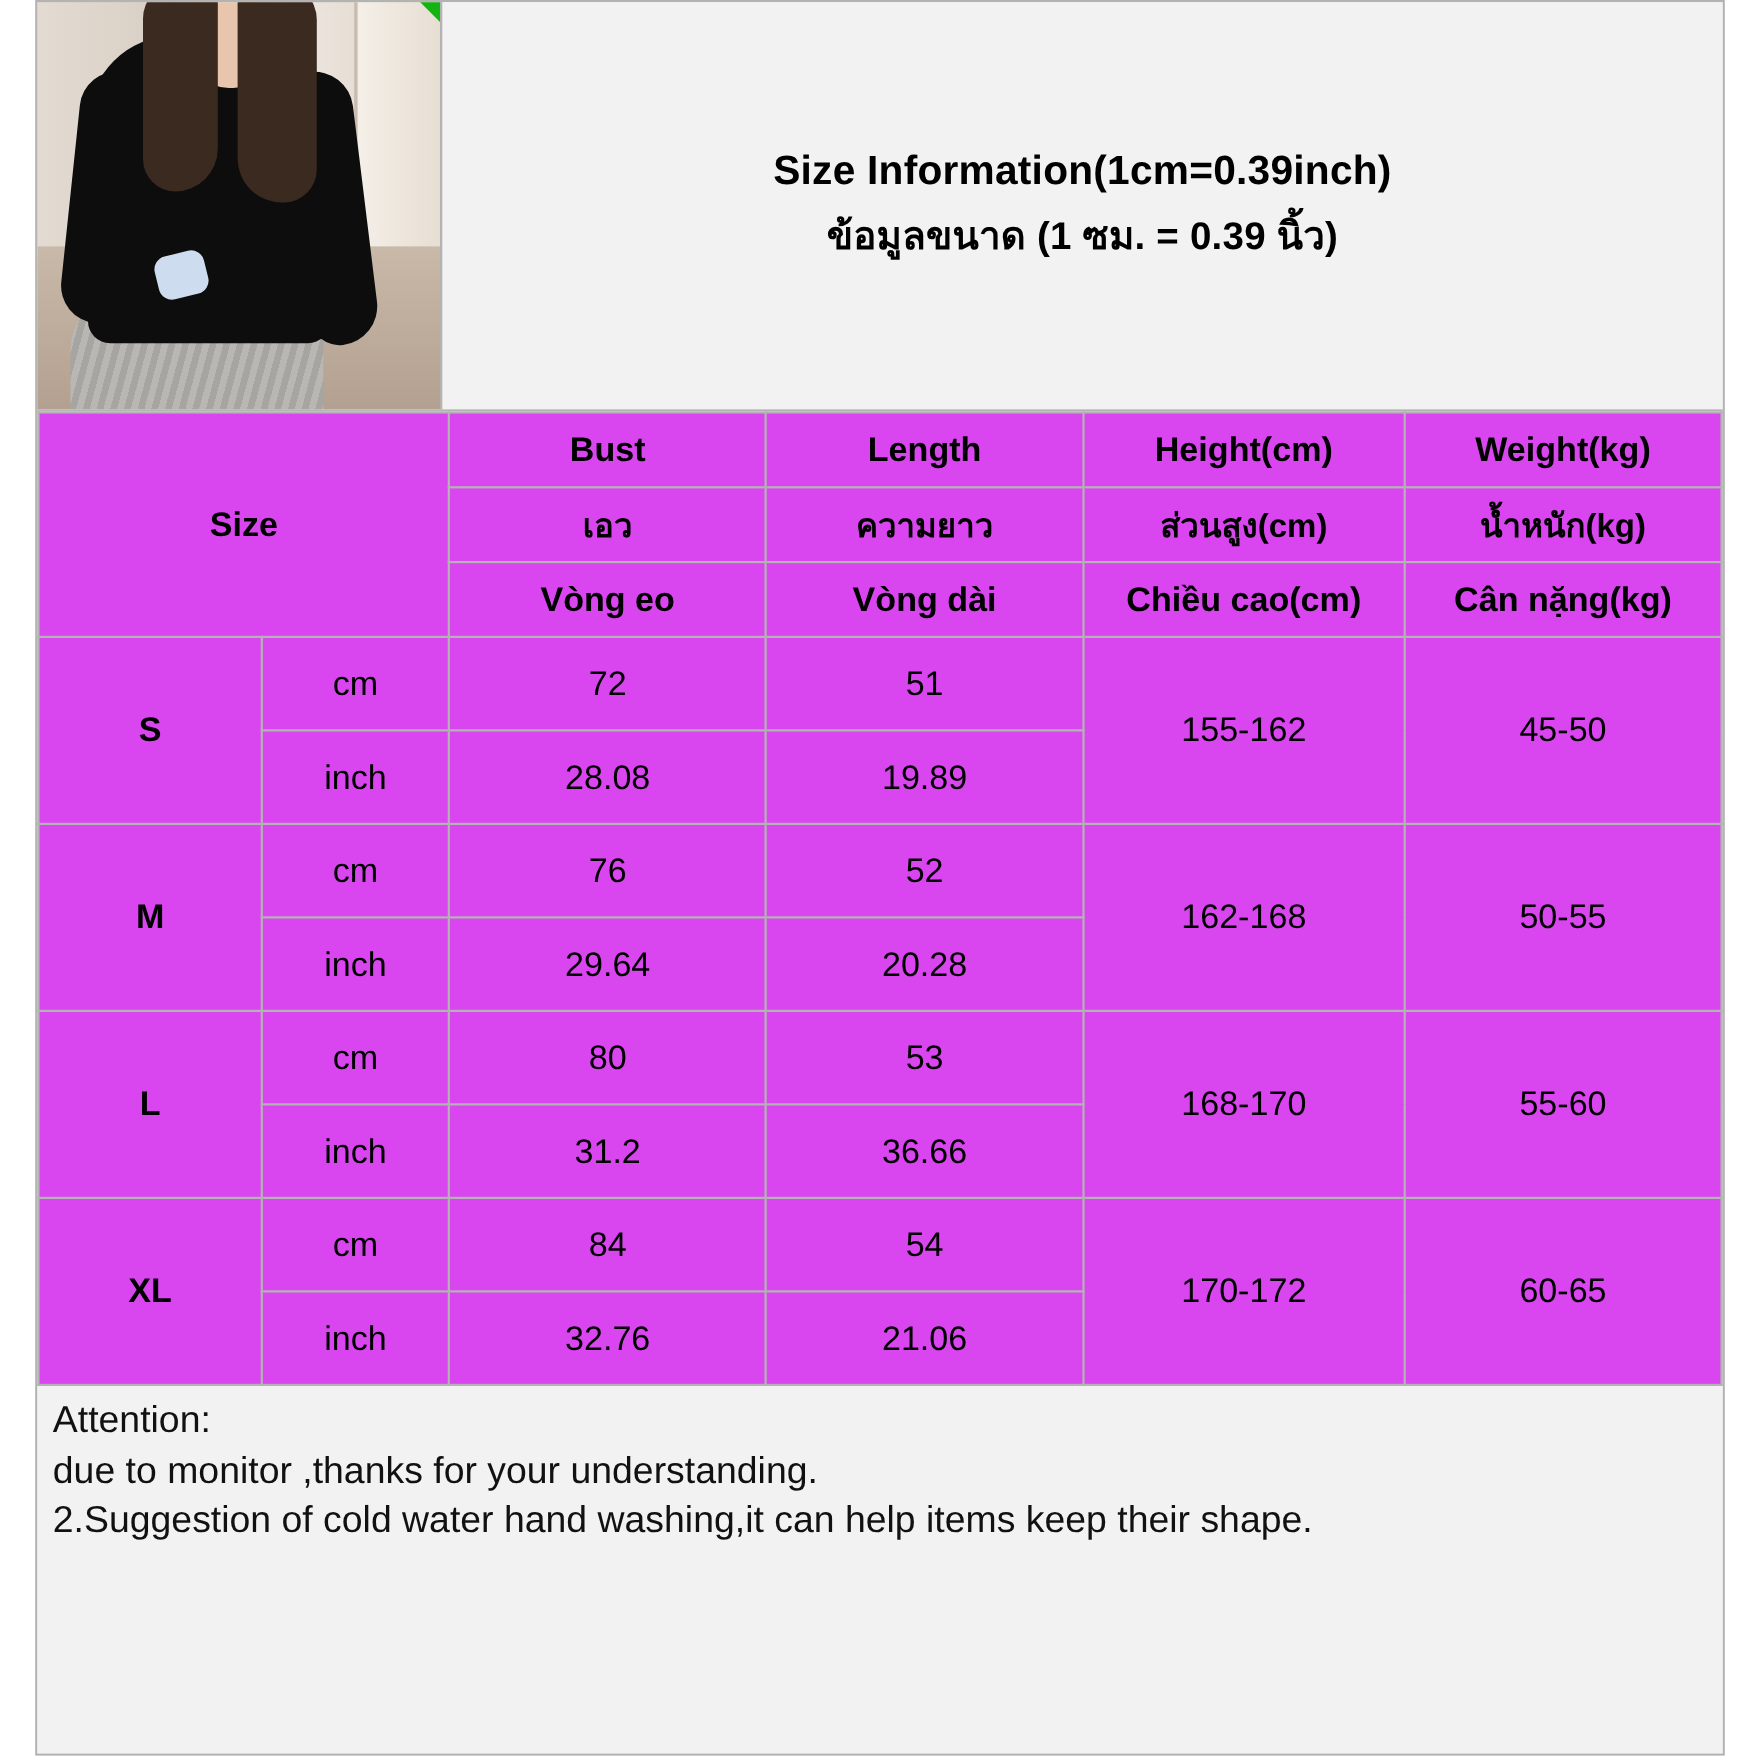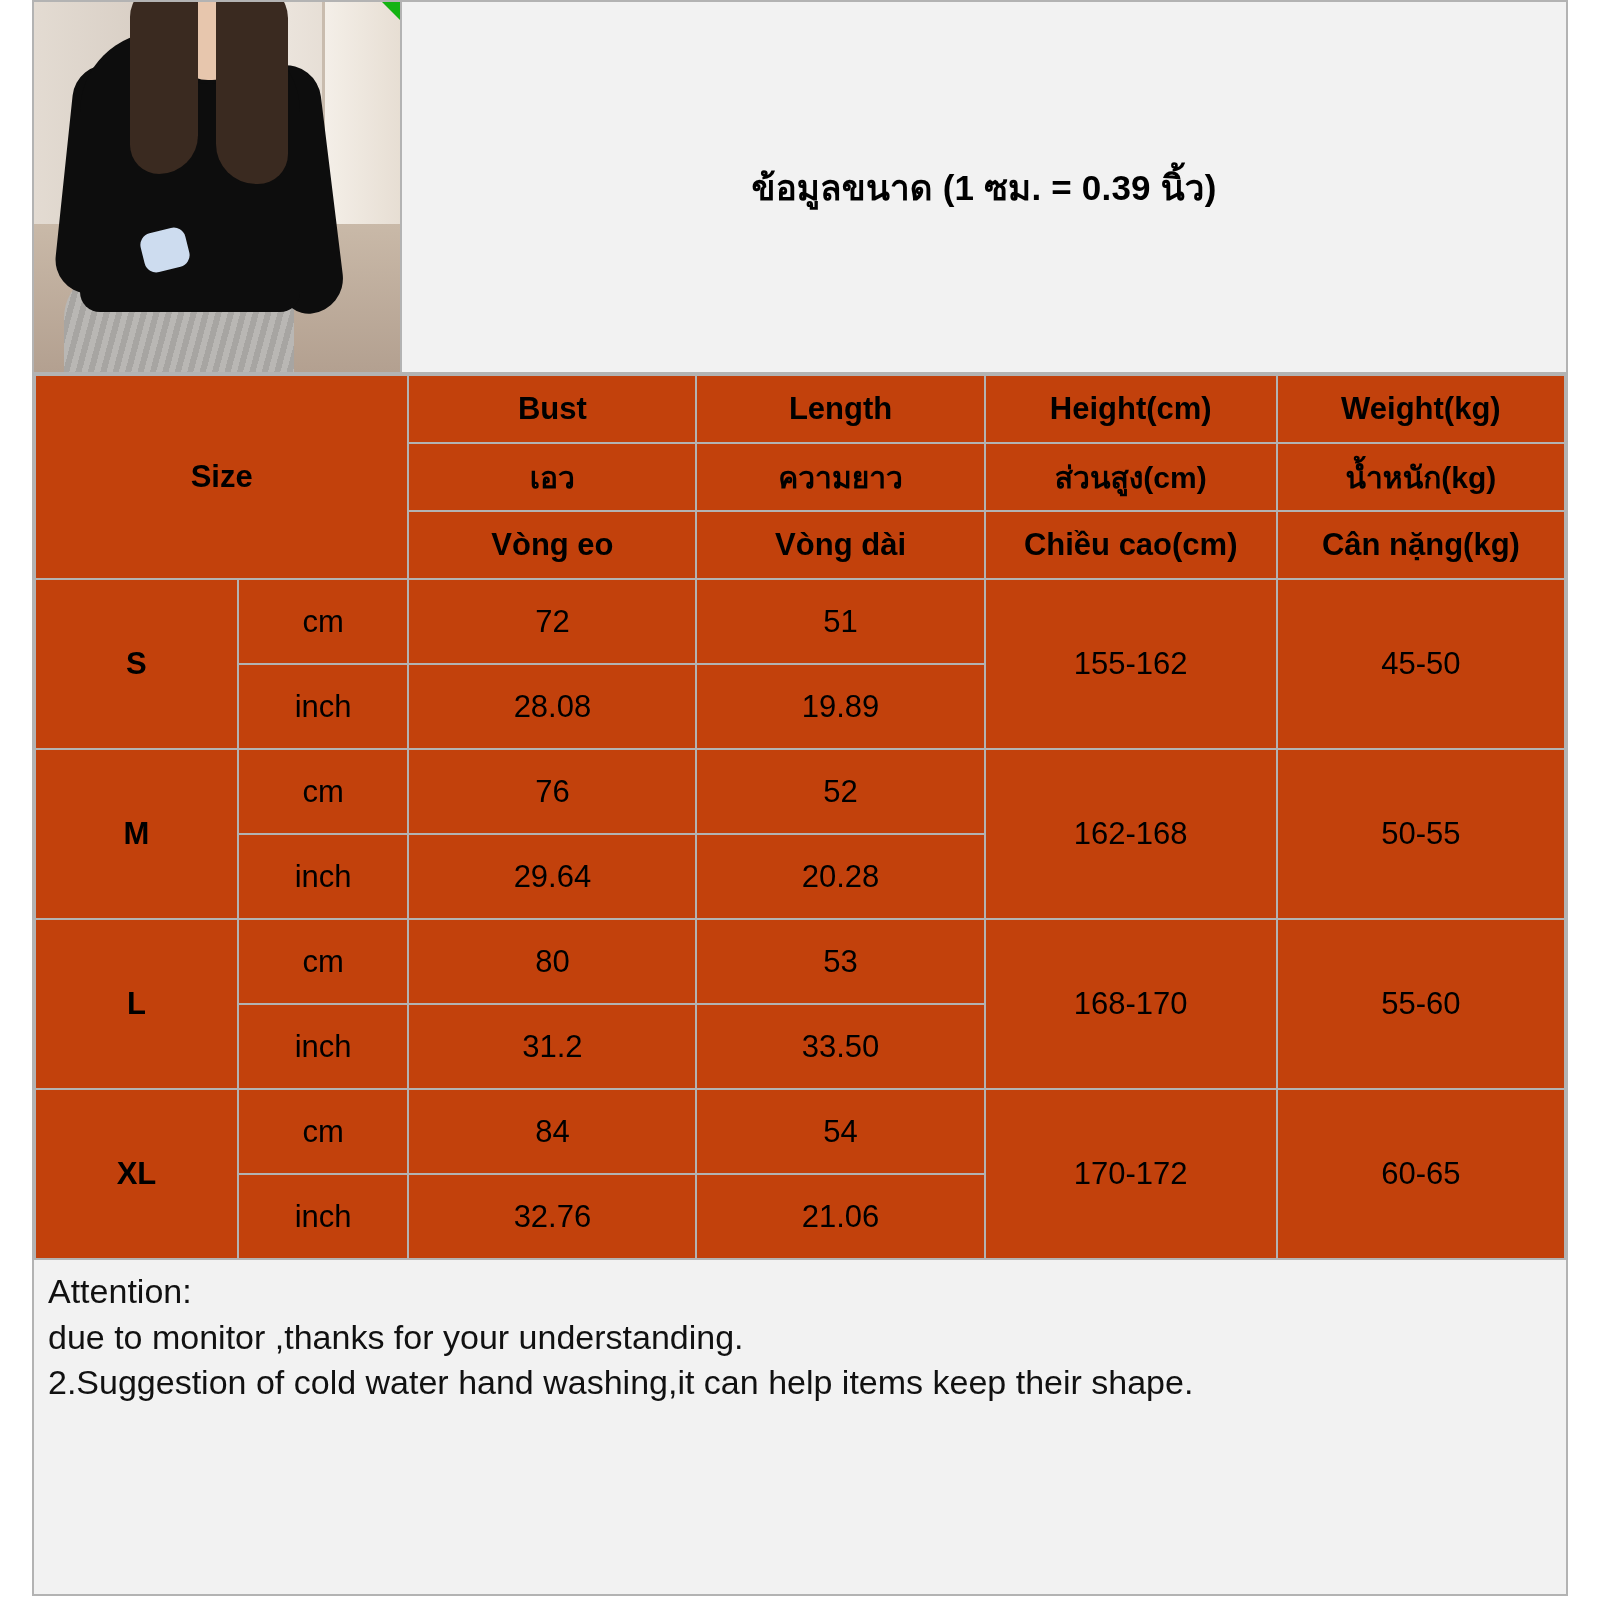--- a/index.html
+++ b/index.html
@@ -156,21 +156,21 @@
   table.size-table {
     border-collapse: collapse;
     table-layout: fixed;
     width: 100%;
   }
   table.size-table td {
     border: 2px solid #b3b3b3;
     text-align: center;
     vertical-align: middle;
     font-size: 31px;
-    background: #c2410c;
+    background: #d946ef;
     padding: 0;
   }
   .hdr {
     font-weight: bold;
     background: #e8e8e8;
     height: 66px;
   }
   .hdr.thai { font-size: 30px; }
   .size-word {
     font-size: 52px;
@@ -238,20 +238,21 @@
       <div class="photo-body"></div>
       <div class="photo-neck"></div>
       <div class="photo-collar"></div>
       <div class="photo-hair-l"></div>
       <div class="photo-hair-r"></div>
       <div class="photo-hand"></div>
       <div class="green-tag"></div>
     </div>
 
     <div class="title-cell">
+      <div class="title-line">Size Information(1cm=0.39inch)</div>
       <div class="title-line thai">ข้อมูลขนาด (1 ซม. = 0.39 นิ้ว)</div>
     </div>
   </div>
 
   <table class="size-table">
     <colgroup>
       <col class="c-size">
         <col class="c-unit">
         <col class="c-bust">
       <col class="c-length">
@@ -312,21 +313,21 @@
         <td class="sz-label" rowspan="2">L</td>
         <td class="unit">cm</td>
         <td class="val">80</td>
         <td class="val">53</td>
         <td class="range" rowspan="2">168-170</td>
         <td class="range" rowspan="2">55-60</td>
       </tr>
       <tr>
         <td class="unit">inch</td>
         <td class="val">31.2</td>
-        <td class="val">33.50</td>
+        <td class="val">36.66</td>
       </tr>
 
       <tr>
         <td class="sz-label" rowspan="2">XL</td>
         <td class="unit">cm</td>
         <td class="val">84</td>
         <td class="val">54</td>
         <td class="range" rowspan="2">170-172</td>
         <td class="range" rowspan="2">60-65</td>
       </tr>

